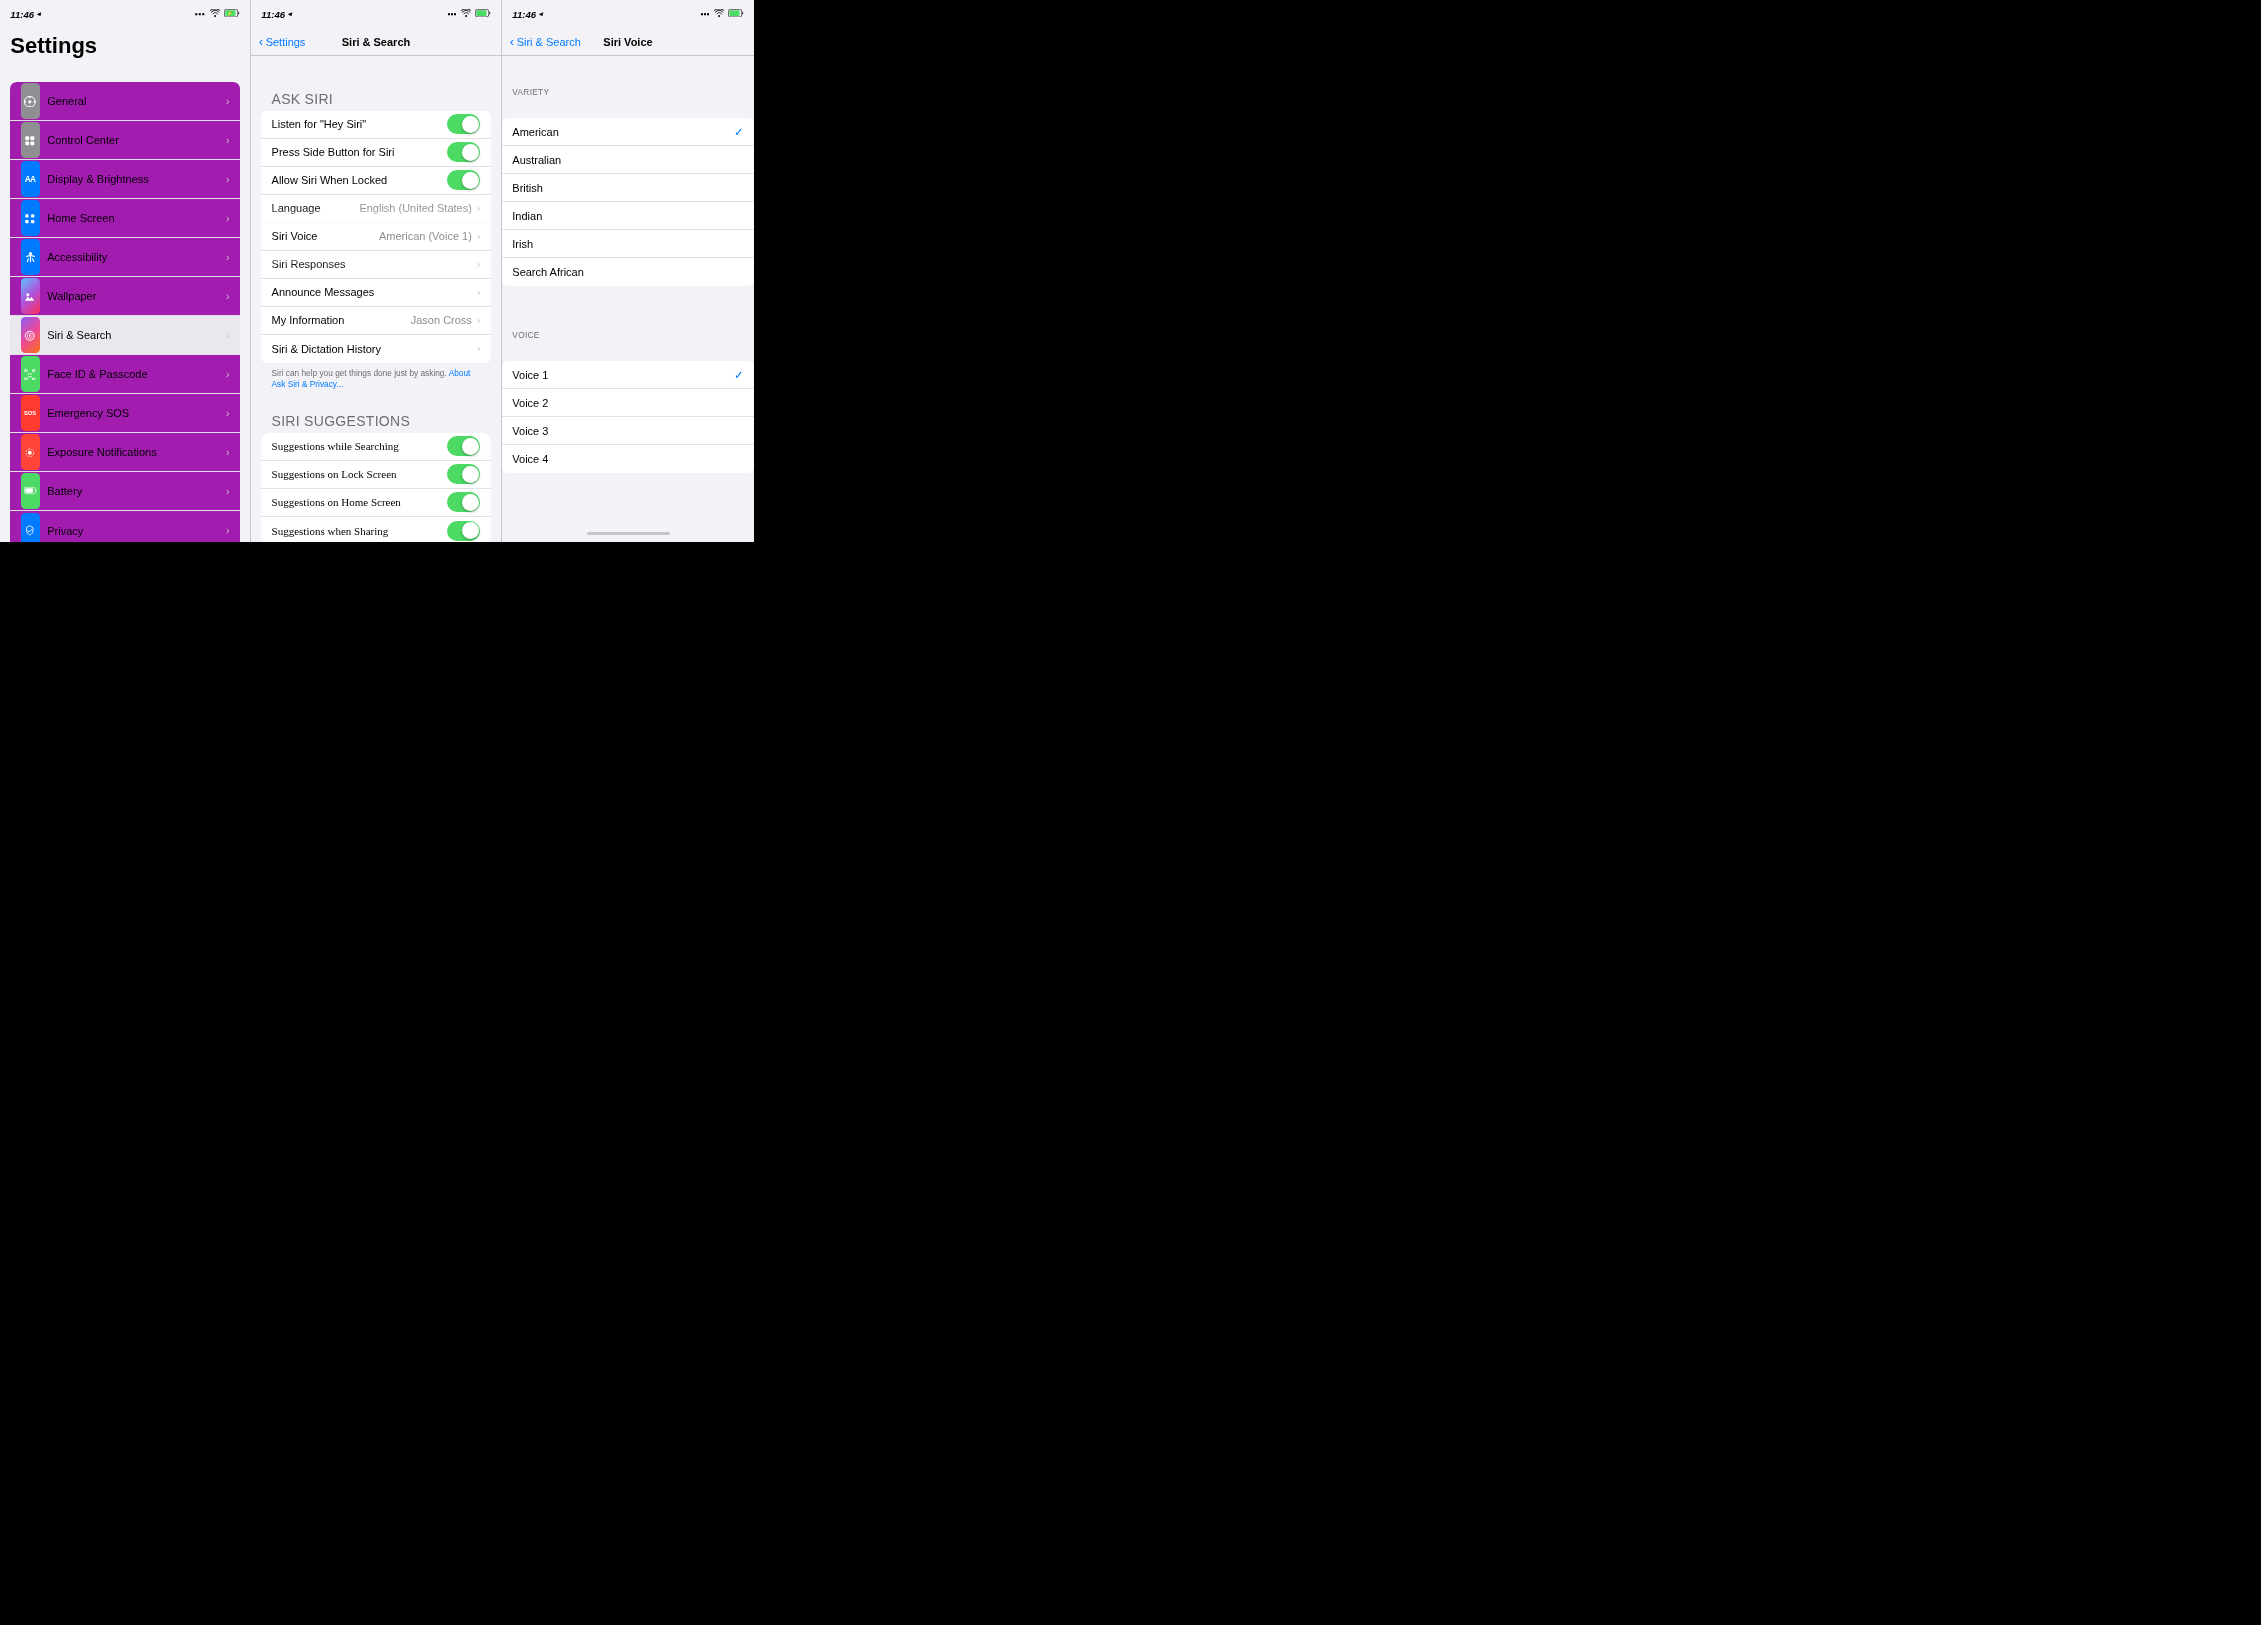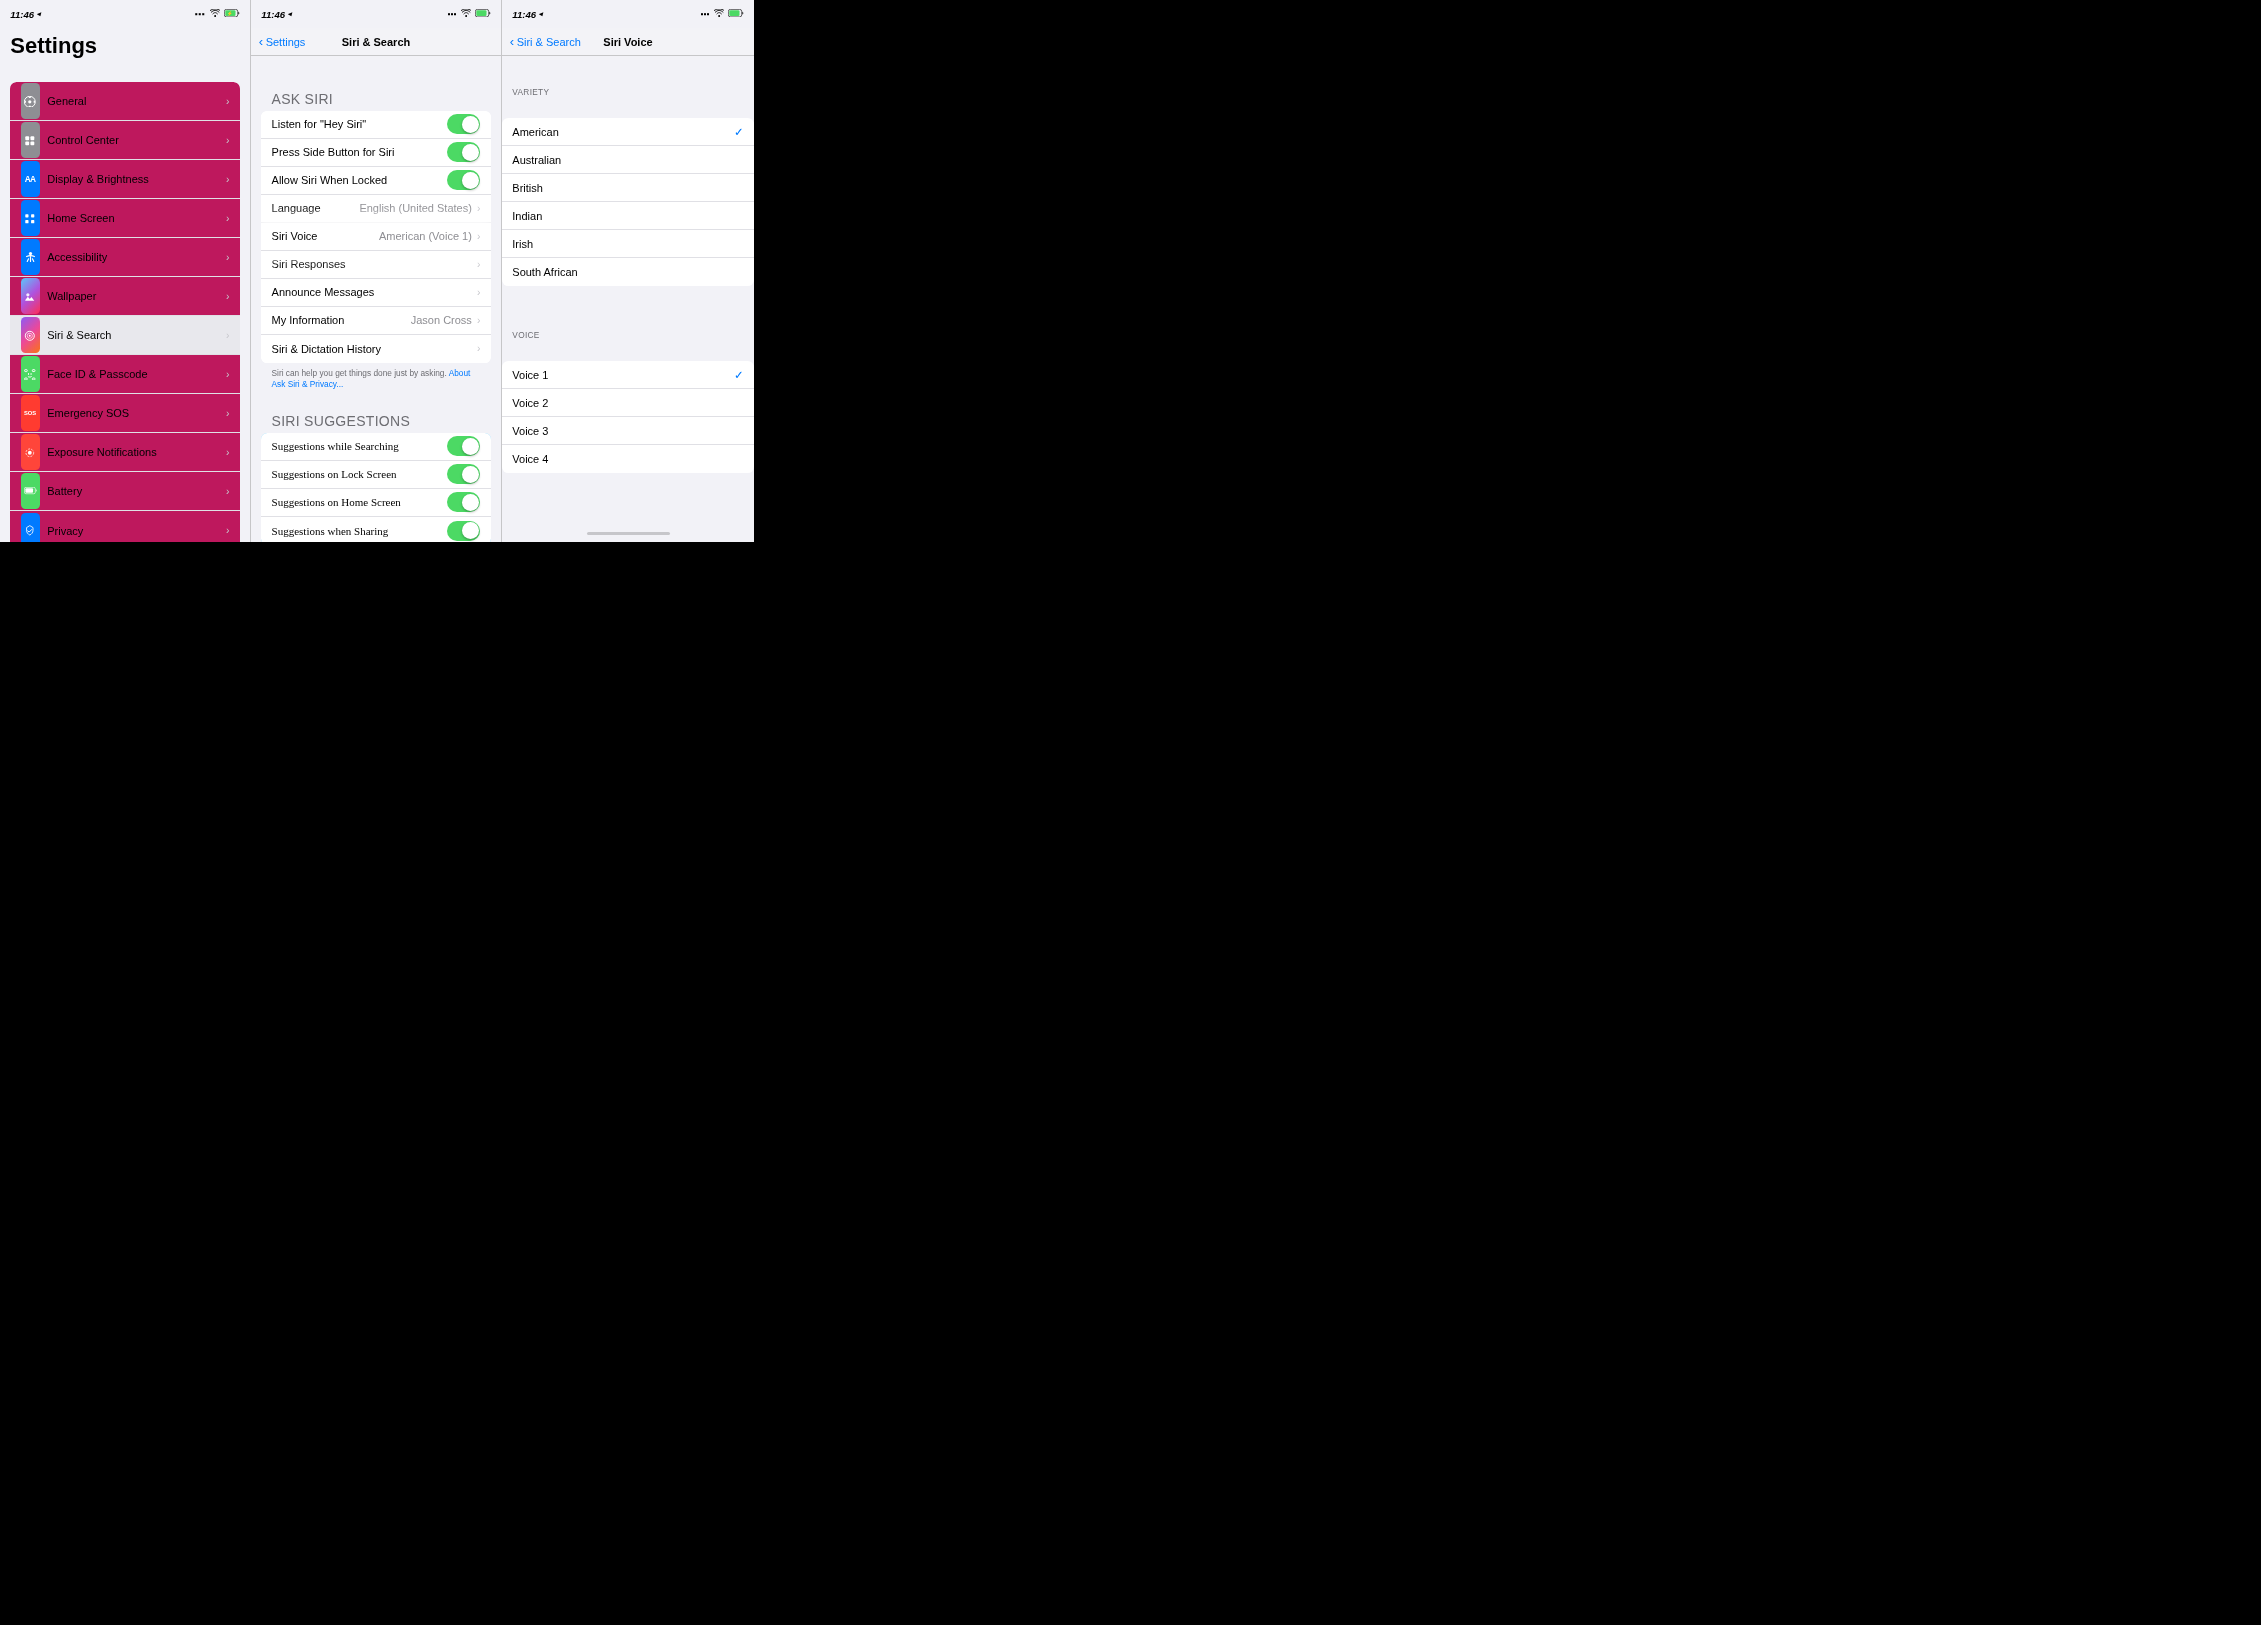--- a/index.html
+++ b/index.html
@@ -110,21 +110,21 @@
       flex: 1;
       overflow-y: auto;
       padding: 13px 0 0 0;
     }
     .list-content::-webkit-scrollbar { display: none; }
 
     
     .settings-row {
       display: flex;
       align-items: center;
-      background: #be185d;
+      background: #a21caf;
       height: 39px;
       padding: 0 10.3px;
       border-bottom: 0.3px solid #e0e0e5;
       cursor: pointer;
     }
     .settings-row:first-child {
       border-top-left-radius: 6.4px;
       border-top-right-radius: 6.4px;
     }
     .settings-row:last-child {
@@ -664,21 +664,21 @@
 
         <div class="right-row">
           <span class="row-label">Indian</span>
         </div>
 
         <div class="right-row">
           <span class="row-label">Irish</span>
         </div>
 
         <div class="right-row" style="border-bottom: none;">
-          <span class="row-label">South African</span>
+          <span class="row-label">Search African</span>
         </div>
 
       </div>
     </div>
 
     <div class="divider-section"></div>
 
     <div style="margin: 0;">
       <div class="right-section-header" style="padding-top: 5.1px;">VOICE</div>
       <div class="right-section-group">

